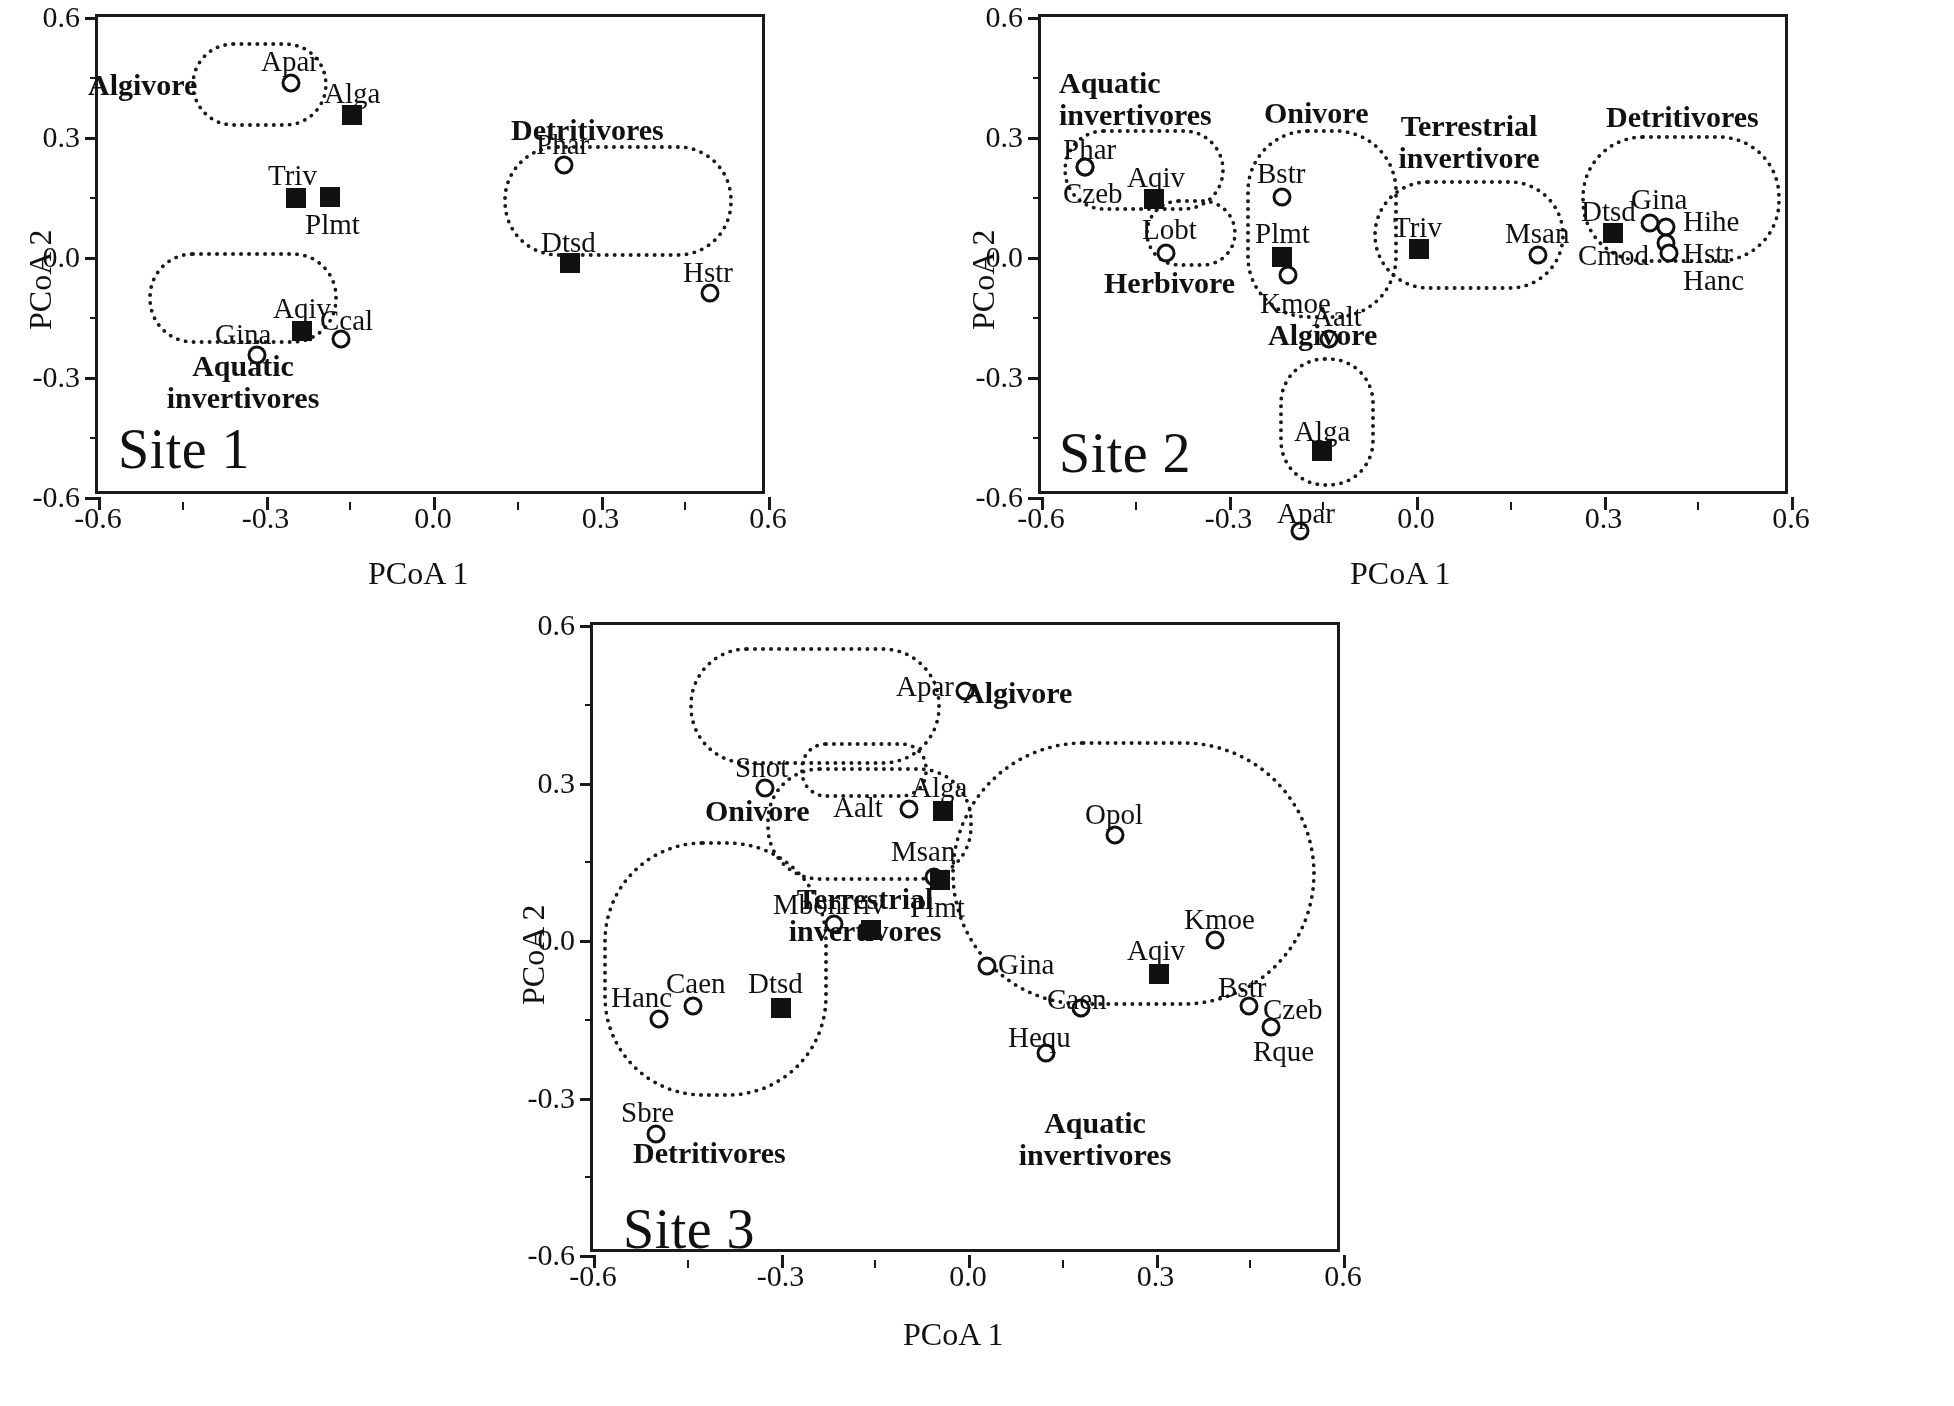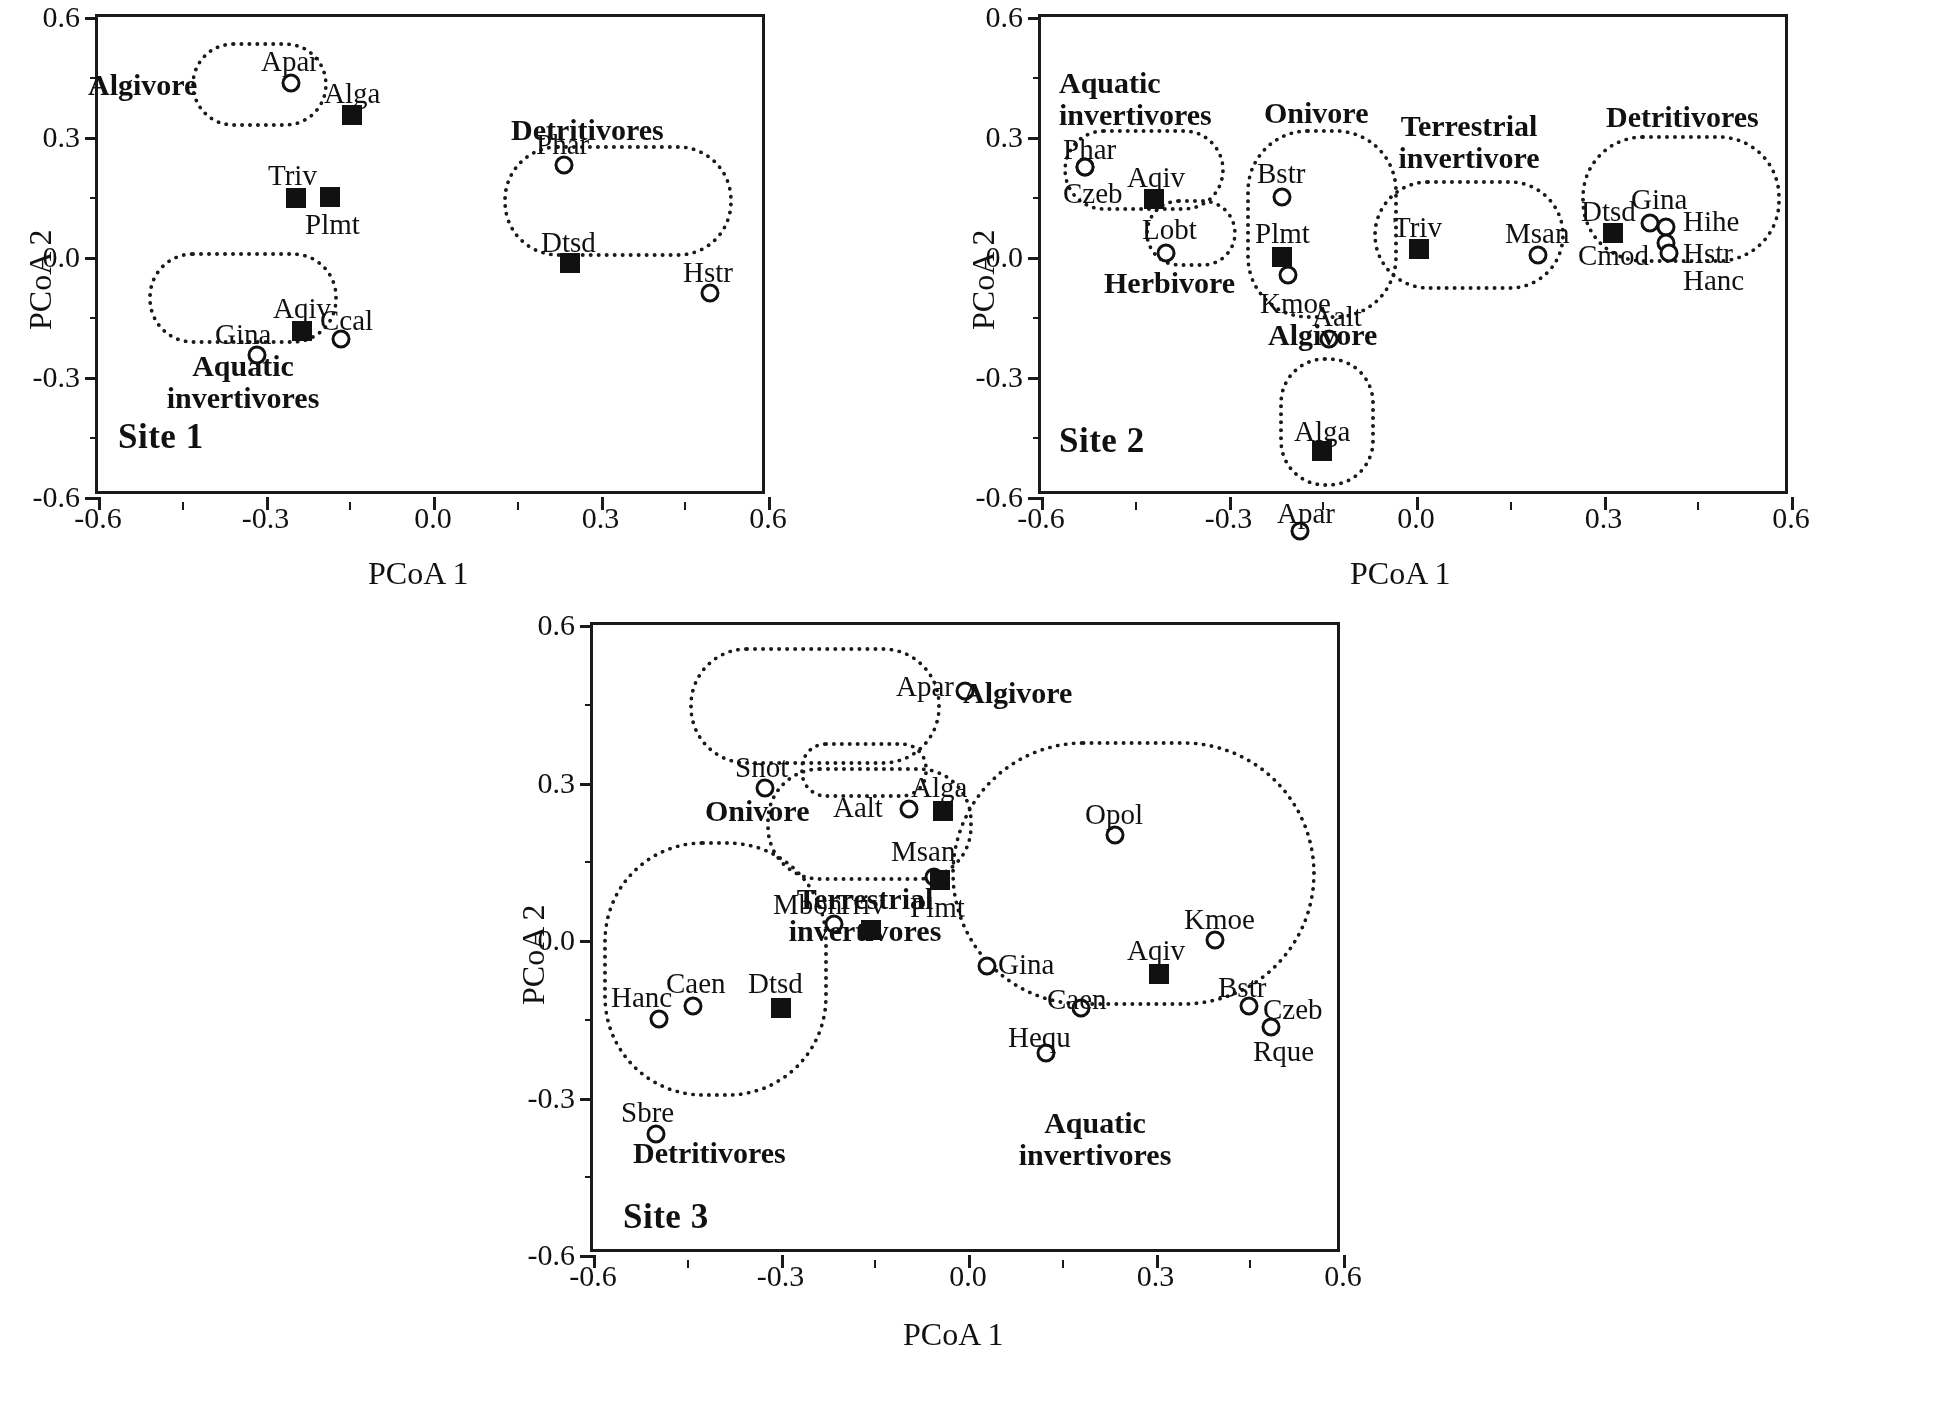--- a/index.html
+++ b/index.html
@@ -15,21 +15,21 @@
   .tick-x.minor{height:8px;top:-8px;width:2px;}
 
   .tlabel-y{position:absolute;right:100%;margin-right:18px;transform:translateY(-50%);
             font-size:30px;white-space:nowrap;line-height:1;}
   .tlabel-x{position:absolute;top:100%;margin-top:12px;transform:translateX(-50%);
             font-size:30px;white-space:nowrap;line-height:1;}
 
   .axis-title{position:absolute;font-size:32px;white-space:nowrap;}
   .axis-title.y{transform-origin:0 0;transform:rotate(-90deg);}
 
-  .site-label{position:absolute;font-weight:bold;font-size:35px;letter-spacing:.5px;}
+  .site-label{position:absolute;font-weight:normal;font-size:56px;letter-spacing:.5px;}
 
   
   .pt{position:absolute;transform:translate(-50%,-50%);}
   .pt.species{width:19px;height:19px;border:3.2px solid #111;border-radius:50%;background:#fff;box-sizing:border-box;}
   .pt.food{width:20px;height:20px;background:#111;}
 
   .ptlabel{position:absolute;font-size:29px;white-space:nowrap;line-height:1;}
 
   .grouplabel{position:absolute;font-weight:bold;font-size:30px;line-height:1.08;white-space:nowrap;}
   .grouplabel.center{text-align:center;transform:translateX(-50%);}

